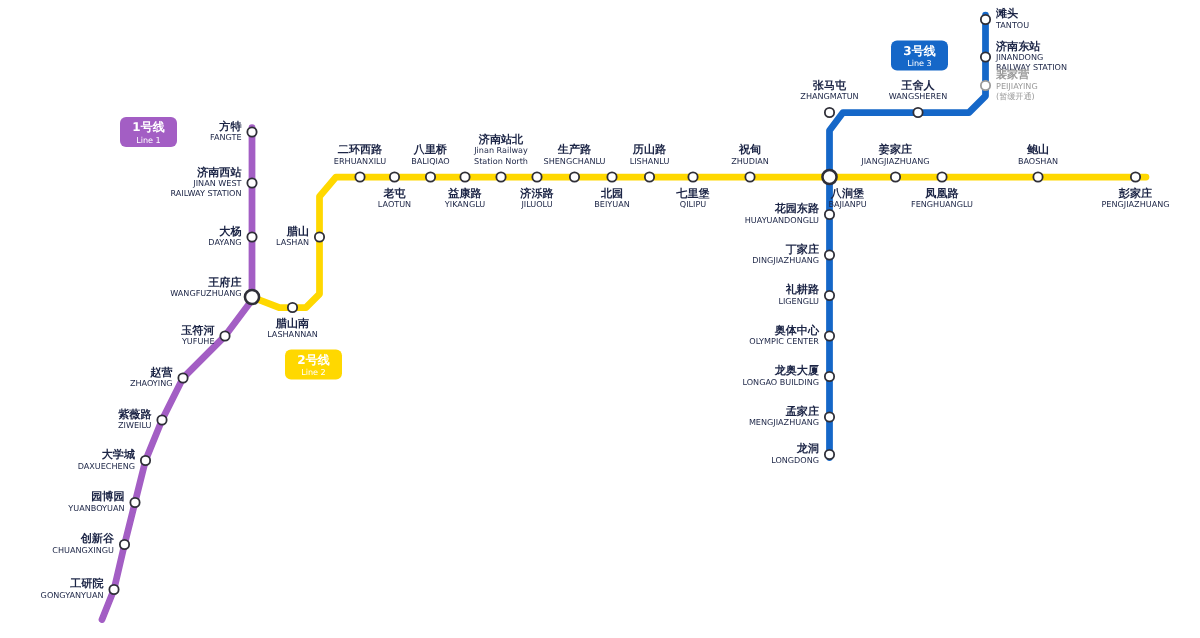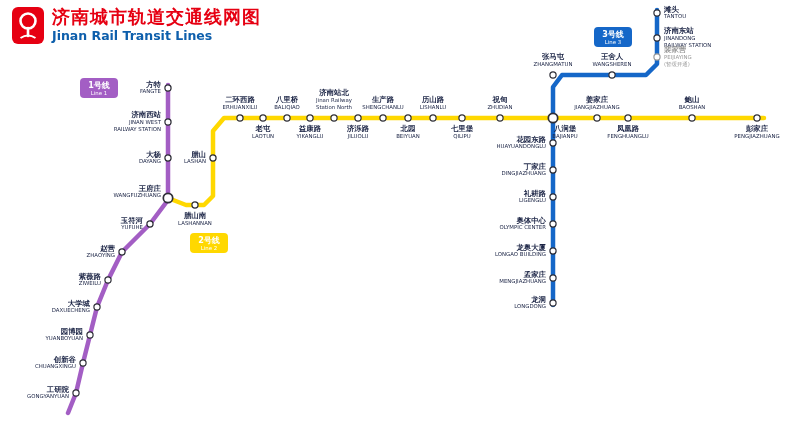--- a/index.html
+++ b/index.html
@@ -243,26 +243,14 @@
         <text x="546" y="276.6" font-size="7.4" font-weight="700" fill="#1C2546" text-anchor="end">孟家庄</text>
         <text x="546" y="283.4" font-size="5.4" font-weight="400" fill="#1C2546" text-anchor="end">MENGJIAZHUANG</text>
       </g>
       <g>
         <circle cx="553" cy="303" r="3.1" fill="#FFFFFF" stroke="#2F2F38" stroke-width="1.2"></circle>
         <text x="546" y="301.6" font-size="7.4" font-weight="700" fill="#1C2546" text-anchor="end">龙洞</text>
         <text x="546" y="308.4" font-size="5.4" font-weight="400" fill="#1C2546" text-anchor="end">LONGDONG</text>
       </g>
     </svg>
 
-  <div class="header">
-    <svg class="logo" width="32" height="37" viewBox="0 0 32 37">
-      <rect x="0" y="0" width="32" height="37" rx="6" fill="#E60012"></rect>
-      <circle cx="16" cy="14" r="7.5" fill="none" stroke="#ffffff" stroke-width="2.6"></circle>
-      <path d="M16 21 L16 29" stroke="#ffffff" stroke-width="2.6" stroke-linecap="round" fill="none"></path>
-      <path d="M8.5 31 Q16 26 23.5 31" stroke="#ffffff" stroke-width="2" fill="none"></path>
-    </svg>
-    <div class="titles">
-      <div class="title-zh" style="color: rgb(230, 0, 18);">济南城市轨道交通线网图</div>
-      <div class="title-en" style="color: rgb(14, 95, 172);">Jinan Rail Transit Lines</div>
-    </div>
-  </div>
 
 </div>
 
 </body></html>

